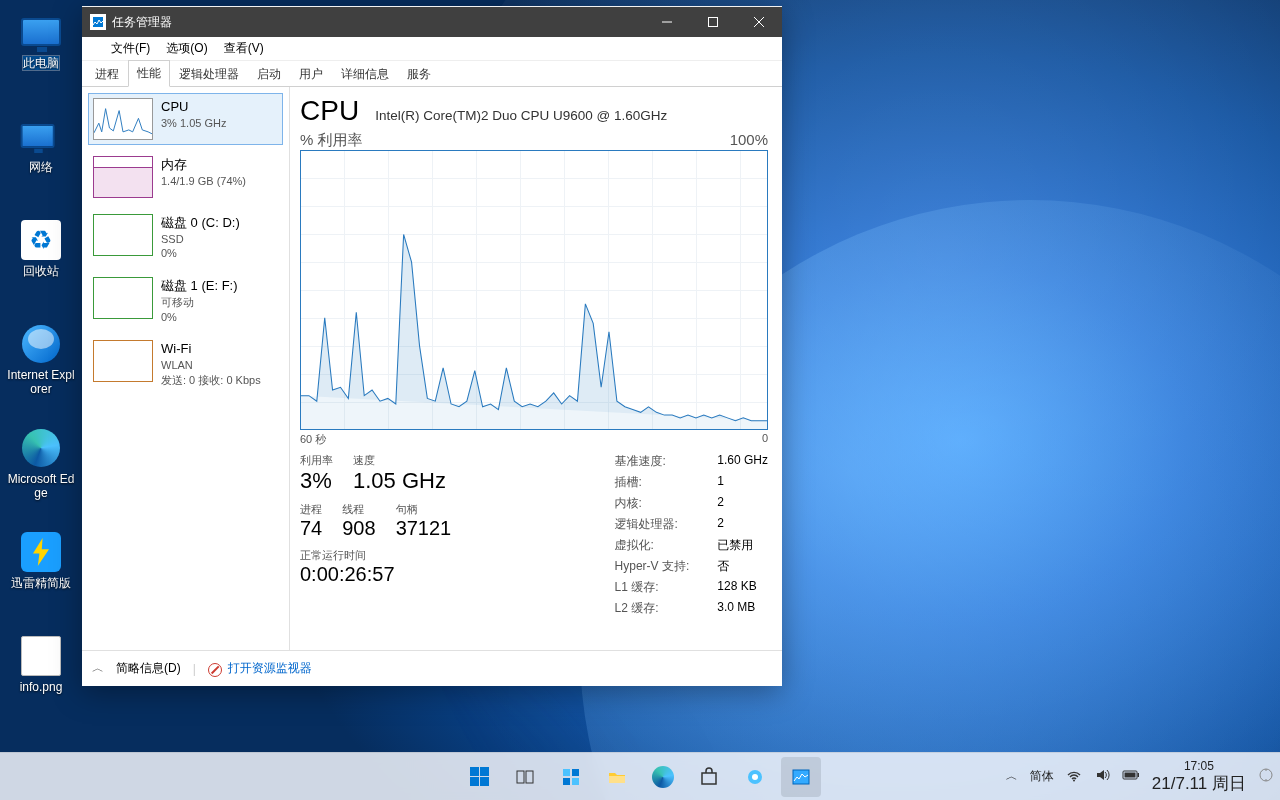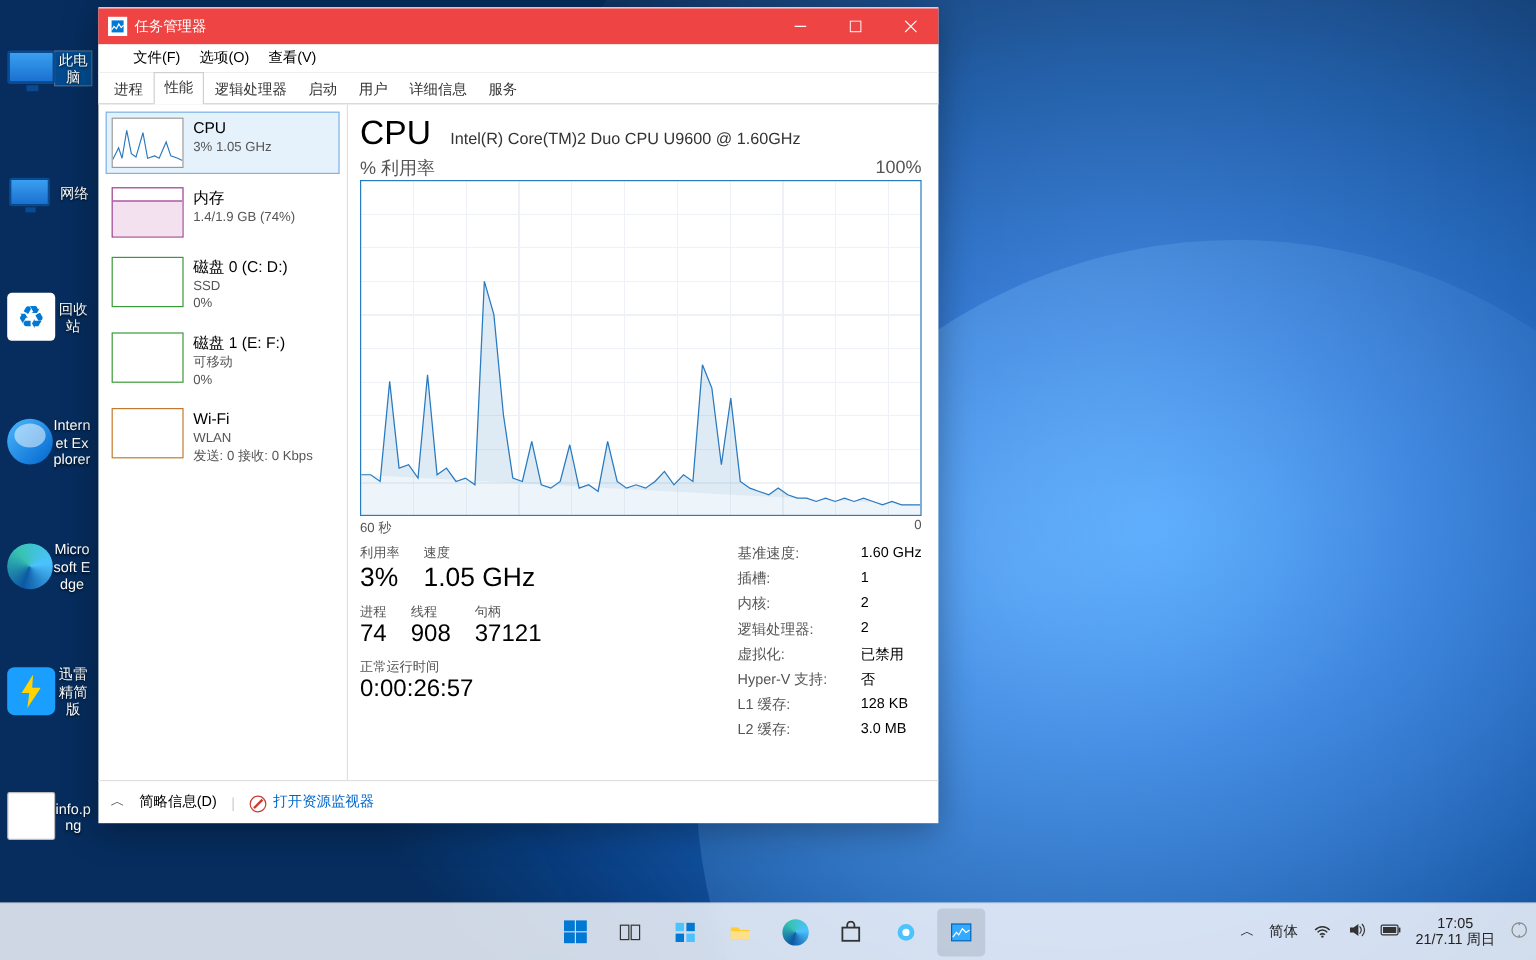--- a/index.html
+++ b/index.html
@@ -5,37 +5,37 @@
 * { margin: 0; padding: 0; box-sizing: border-box; font-family: "Microsoft YaHei", "Segoe UI", sans-serif; }
 body { width: 1280px; height: 800px; overflow: hidden; position: relative; background: #0a4d9e; }
 
 
 .wallpaper { position: absolute; inset: 0; background: radial-gradient(ellipse 900px 700px at 75% 55%, #3b9dff 0%, #1e6fd8 25%, #0a4d9e 55%, #062d5e 80%); overflow:hidden; }
 .wallpaper::before { content:""; position:absolute; width:1400px; height:1400px; right:-500px; top:-300px; border-radius:50%; background: radial-gradient(circle at 40% 40%, rgba(255,255,255,.15), rgba(255,255,255,0) 60%); box-shadow: inset -80px -80px 160px rgba(0,50,120,.6); }
 .wallpaper::after { content:""; position:absolute; width:900px; height:900px; right:-200px; bottom:-300px; border-radius:50%; background: radial-gradient(circle at 30% 30%, rgba(120,190,255,.5), rgba(10,60,140,.1) 70%); }
 
 
 .desktop-icons { position: absolute; top: 6px; left: 6px; width: 80px; }
-.dicon { width: 70px; height: 96px; display:flex; flex-direction:row; align-items:center; justify-content:flex-start; cursor:pointer; padding-top:4px; margin-bottom:8px;}
+.dicon { width: 70px; height: 96px; display:flex; flex-direction:column; align-items:center; justify-content:flex-start; cursor:pointer; padding-top:4px; margin-bottom:8px;}
 .dicon .glyph { width:44px; height:44px; display:flex; align-items:center; justify-content:center; font-size:34px; }
 .dicon .lbl { color:#fff; font-size:12px; text-align:center; text-shadow:0 1px 2px rgba(0,0,0,.8); line-height:1.2; margin-top:2px; word-break:break-all;}
 .sel .lbl { background: rgba(0,120,215,.4); outline:1px solid rgba(255,255,255,.3); }
 .monitor { width:40px; height:28px; background:linear-gradient(#3aa0f0,#1a70d0); border:2px solid #0a4a90; border-radius:3px; position:relative;}
 .monitor::after{content:"";position:absolute;bottom:-8px;left:14px;width:10px;height:5px;background:#0a4a90;}
 .recycle { width:40px;height:40px;background:#fff;border-radius:4px;display:flex;align-items:center;justify-content:center;font-size:26px;color:#0078d4;}
 .iefx { width:38px;height:38px;border-radius:50%;background:linear-gradient(135deg,#4db8ff,#0066cc);position:relative;}
 .iefx::after{content:"";position:absolute;top:4px;left:6px;right:6px;bottom:14px;border-radius:50%;background:rgba(255,255,255,.5);}
 .edgefx{width:38px;height:38px;border-radius:50%;background:conic-gradient(from 200deg,#0c59a4,#37c2b1,#4cc2ff,#0c59a4);}
 .xunlei{width:40px;height:40px;background:#1a9fff;border-radius:6px;position:relative;}
 .xunlei::before{content:"";position:absolute;left:12px;top:6px;width:16px;height:28px;background:#ffd400;clip-path:polygon(60% 0,0 55%,40% 55%,30% 100%,100% 40%,55% 40%);}
 .filepng{width:40px;height:40px;background:#fff;border:1px solid #bbb;border-radius:2px;}
 
 
 .window { position:absolute; left:82px; top:6px; width:700px; height:680px; background:#fff; box-shadow:0 6px 28px rgba(0,0,0,.35); display:flex; flex-direction:column; border-top:1px solid rgba(0,0,0,.05);}
-.titlebar { height:30px; background:#ef4444; color:#fff; display:flex; align-items:center; font-size:12px; }
+.titlebar { height:30px; background:#404040; color:#fff; display:flex; align-items:center; font-size:12px; }
 .titlebar .ticon { width:16px;height:16px; margin:0 6px 0 8px; background:#fff; display:inline-flex;align-items:center;justify-content:center;}
 .titlebar .ticon svg{width:12px;height:12px;}
 .titlebar .title{flex:0 0 auto;}
 .titlebar .spacer{flex:1;}
 .wbtn { width:46px;height:30px;display:flex;align-items:center;justify-content:center;cursor:pointer;}
 .menubar{height:24px;display:flex;align-items:center;padding:0 21px;font-size:12px;background:#fff;border-bottom:1px solid #eee;}
 .menubar span{padding:3px 8px;cursor:pointer;}
 .tabbar{height:26px;display:flex;align-items:flex-end;padding:0 4px;font-size:12px;background:#fff;border-bottom:1px solid #d0d0d0;}
 .tab{padding:4px 8px;cursor:pointer;color:#333;border:1px solid transparent;border-bottom:none;position:relative;top:1px;}
 .tab.active{background:#fff;border-color:#d0d0d0;border-bottom:1px solid #fff;}
@@ -364,19 +364,19 @@
           <path d="M3 6h3l4-3v10l-4-3H3z" fill="#333"></path>
           <path d="M11 5a4 4 0 010 6M13 3a7 7 0 010 10" stroke="#333" fill="none"></path>
         </svg></span>
     <span class="ic"><svg width="18" height="12">
           <rect x="1" y="2" width="14" height="8" rx="1" fill="none" stroke="#333"></rect>
           <rect x="15.5" y="4" width="1.5" height="4" fill="#333"></rect>
           <rect x="2.5" y="3.5" width="11" height="5" fill="#333"></rect>
         </svg></span>
     <div class="clock ic">
       <div>17:05</div>
-      <div style="font-size:12px">21/7.11 周日</div>
+      <div style="font-size:17px">21/7.11 周日</div>
     </div>
     <span class="ic"><svg width="16" height="16">
           <path d="M8 14a6 6 0 006-6 6 6 0 00-12 0 6 6 0 006 6z M8 2v2 M8 12v2" stroke="#888" fill="none"></path>
         </svg></span>
   </div>
 </div>
 
 </body></html>

